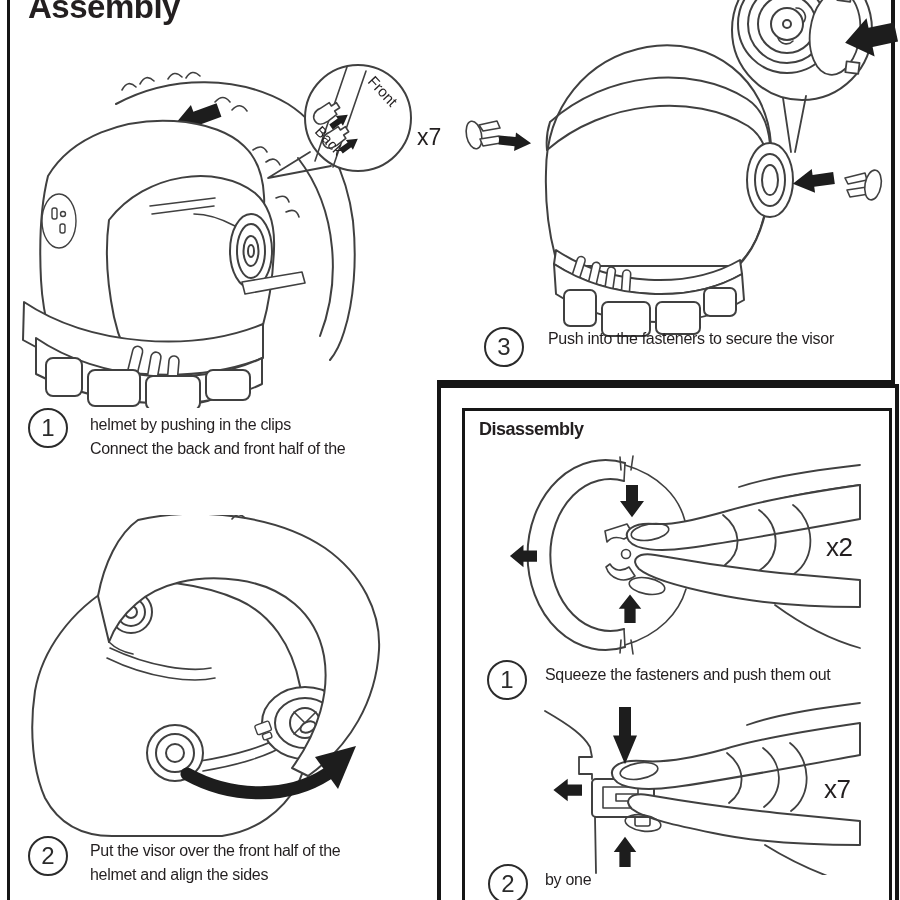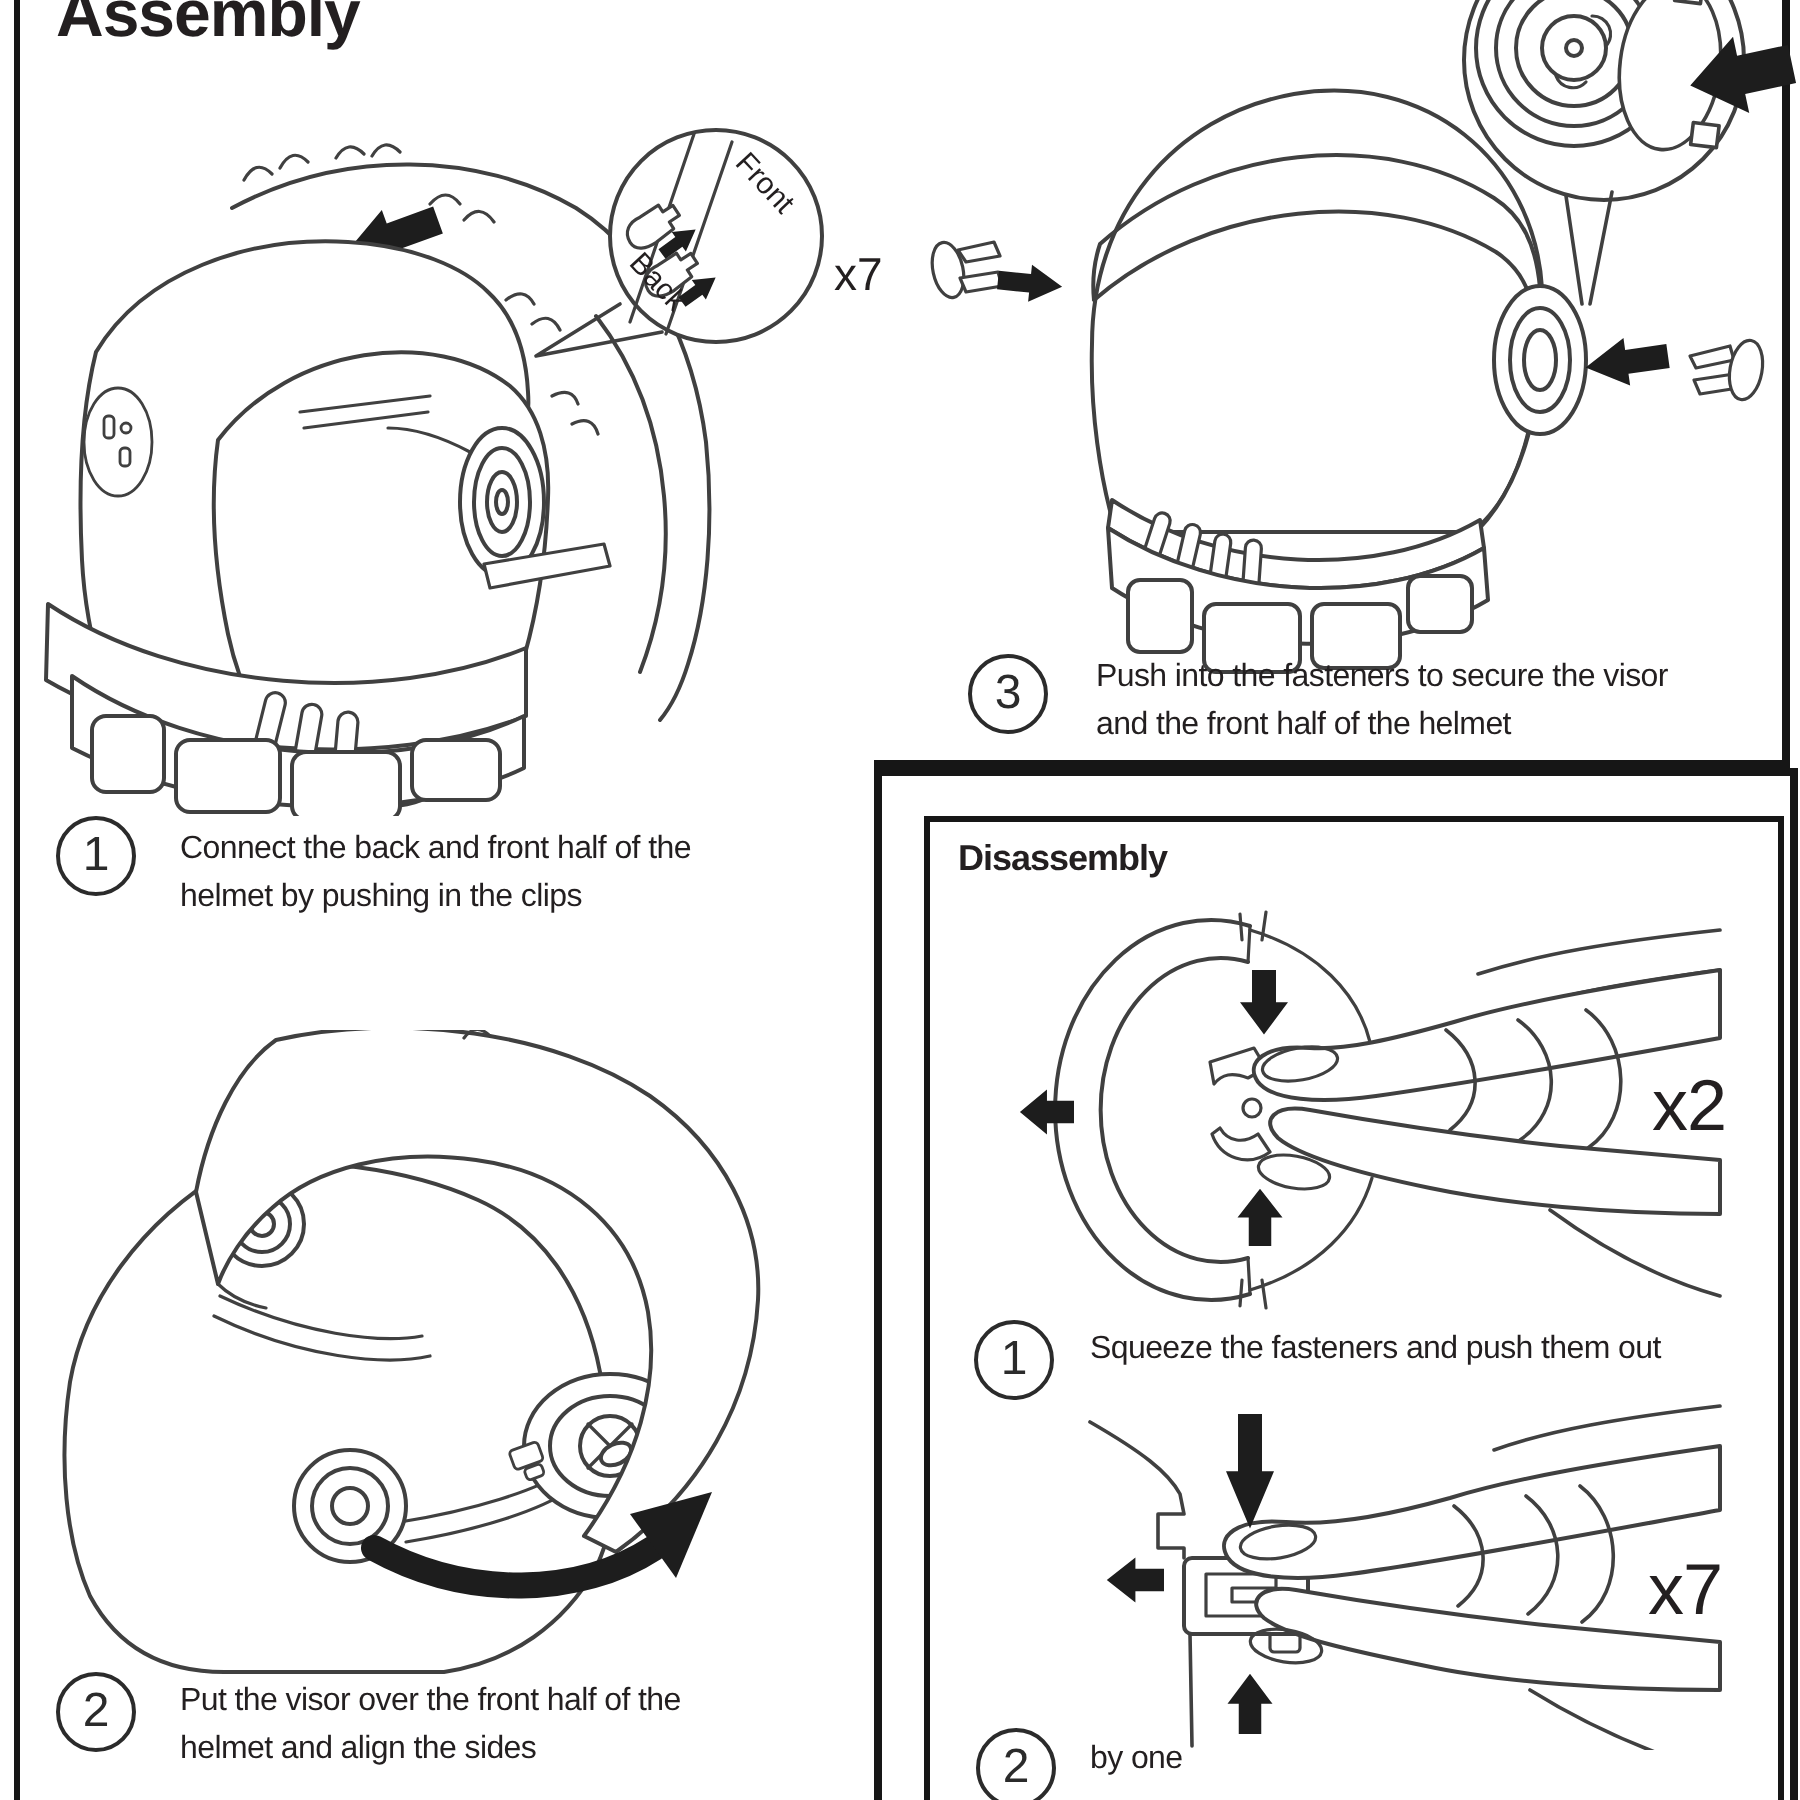--- a/index.html
+++ b/index.html
@@ -5,21 +5,21 @@
   html,body{margin:0;padding:0;}
   body{width:900px;height:900px;position:relative;overflow:hidden;background:#fff;
        font-family:"Liberation Sans",sans-serif;color:#231f20;}
   .abs{position:absolute;}
   .title{font-size:33px;font-weight:bold;letter-spacing:-0.5px;white-space:nowrap;}
   .subtitle{font-size:18px;font-weight:bold;letter-spacing:-0.5px;white-space:nowrap;}
   .stepnum{width:36px;height:36px;border:2.5px solid #2b2b2b;border-radius:50%;
            display:flex;align-items:center;justify-content:center;font-size:24px;
            background:#fff;color:#2b2b2b;}
   .steptext{font-size:16px;line-height:24px;letter-spacing:-0.3px;white-space:nowrap;}
-  .count{font-size:36px;letter-spacing:-0.5px;white-space:nowrap;}
+  .count{font-size:26px;letter-spacing:-0.5px;white-space:nowrap;}
   .count-sm{font-size:23px;white-space:nowrap;}
   .frame{position:absolute;}
   svg{display:block;}
   svg text{font-family:"Liberation Sans",sans-serif;}
 </style>
 </head>
 <body>
 
 <svg width="0" height="0" style="position:absolute" aria-hidden="true">
   <defs>
@@ -91,22 +91,22 @@
     <use href="#arr" xlink:href="#arr" transform="translate(321,69) rotate(-36) scale(0.4)" fill="#1d1d1d" stroke="none"></use>
     <use href="#arr" xlink:href="#arr" transform="translate(331,93) rotate(-36) scale(0.4)" fill="#1d1d1d" stroke="none"></use>
     <text transform="translate(357,24) rotate(47)" font-size="15" fill="#231f20" stroke="none">Front</text>
     <text transform="translate(304,74) rotate(47)" font-size="15" fill="#231f20" stroke="none">Back</text>
   </g>
 </svg>
 <div class="abs count-sm" style="left:417px;top:124px;">x7</div>
 
 <div class="abs stepnum" style="left:28px;top:408px;">1</div>
 <div class="abs steptext" style="left:90px;top:413px;">
+  <div>helmet by pushing in the clips</div>
   <div>Connect the back and front half of the</div>
-  <div>helmet by pushing in the clips</div>
 </div>
 
 <svg class="abs" style="left:450px;top:0" width="450" height="340" viewBox="0 0 450 340" fill="none" stroke="#404040" stroke-width="2" stroke-linejoin="round" stroke-linecap="round">
   <g>
     <path fill="#fff" d="M96,172 C96,108 136,58 197,47 C263,36 317,80 321,144 C323,170 320,196 314,218 C308,240 298,256 288,266 L108,266 C100,240 95,205 96,172 Z"></path>
     <path d="M100,122 C156,72 242,64 297,99 C311,108 318,122 320,144 M97,150 C155,100 244,93 298,126 C310,134 316,146 317,160 M100,122 C97,131 96,140 97,150"></path>
     <path d="M314,216 C308,240 298,256 287,265" stroke-width="1.6"></path>
   </g>
   <g>
     <path fill="#fff" d="M106,250 L104,264 C160,300 240,304 292,274 L290,260 C238,290 160,286 106,250 Z"></path>
@@ -157,21 +157,20 @@
       <rect x="396" y="62" width="13" height="11" transform="rotate(7 402 67)"></rect>
     </g>
     <use href="#arr" xlink:href="#arr" transform="translate(446,32) rotate(168) scale(1.0,1.3)" fill="#1d1d1d" stroke="none"></use>
     <path d="M333,98 L341,152 M356,96 L345,152" stroke-width="1.8"></path>
   </g>
 </svg>
 
 <div class="abs stepnum" style="left:484px;top:327px;">3</div>
 <div class="abs steptext" style="left:548px;top:327px;">
   <div>Push into the fasteners to secure the visor</div>
-  <div>and the front half of the helmet</div>
 </div>
 
 <svg class="abs" style="left:10px;top:515px" width="400" height="325" viewBox="0 0 400 325" fill="none" stroke="#404040" stroke-width="2" stroke-linejoin="round" stroke-linecap="round">
   <g>
     <path fill="#fff" d="M104,70 C60,96 32,136 25,176 C19,216 23,256 35,283 C49,309 72,321 102,321 L212,321 C246,316 272,297 288,269 C296,251 300,231 298,213 L290,171 C282,129 260,99 229,85 C196,70 141,61 104,70 Z"></path>
     <path d="M100,133 C140,152 180,157 201,153 M97,143 C140,164 183,168 205,163" stroke-width="1.6"></path>
     <path d="M190,246 C228,240 258,230 272,221 M193,256 C230,250 260,240 275,230" stroke-width="1.6"></path>
     <g fill="#fff">
       <circle cx="121" cy="97" r="21"></circle>
         <circle cx="121" cy="97" r="14"></circle>

